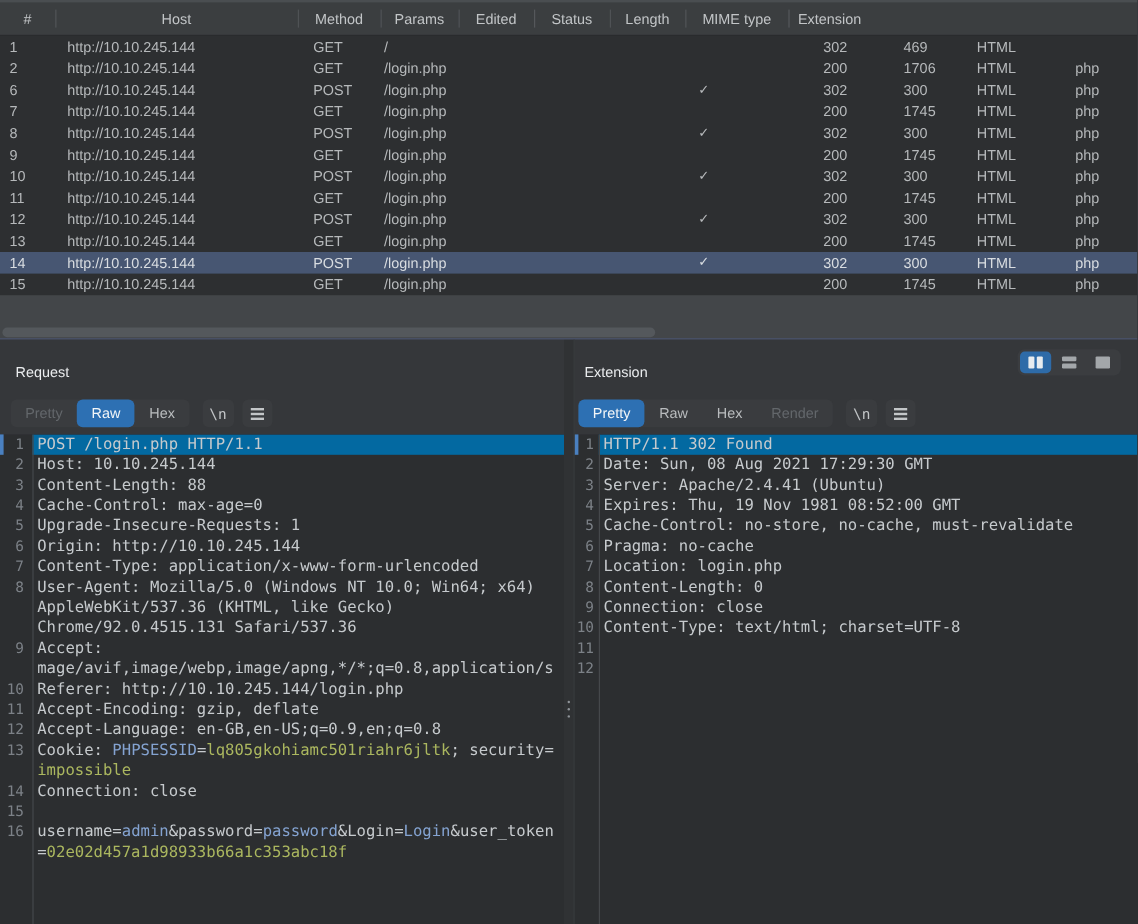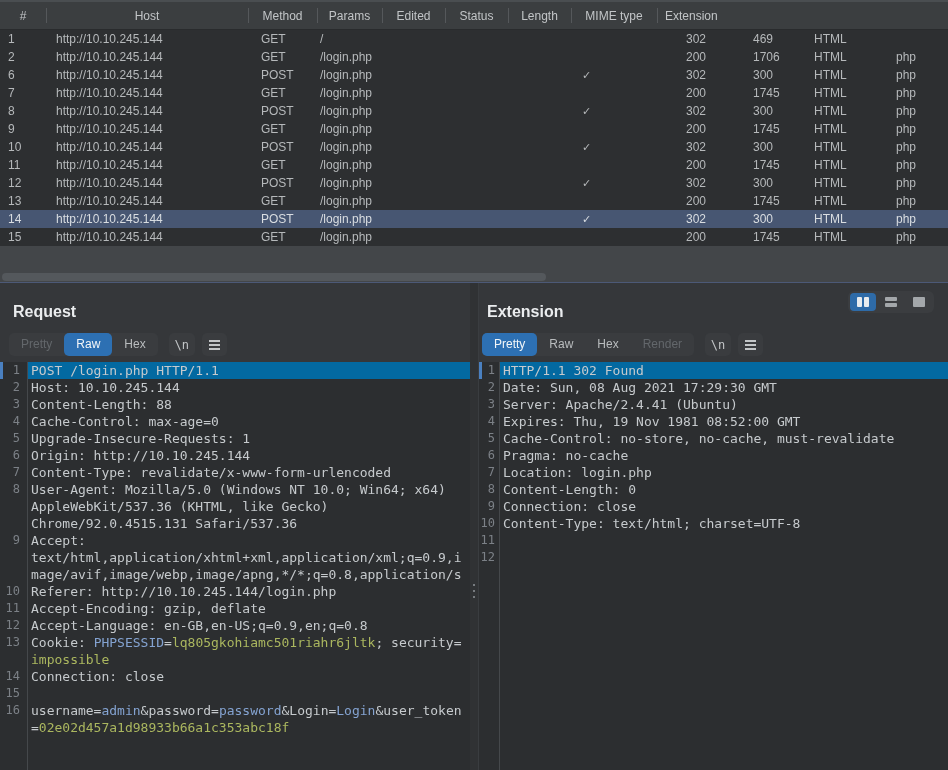--- a/index.html
+++ b/index.html
@@ -30,21 +30,21 @@
   .split-dots{position:absolute;left:482px;top:285px;display:flex;gap:4px;}
   .split-dots i{width:3px;height:3px;border-radius:50%;background:#9ea3a7;}
 
   
   .panel{position:absolute;top:283px;bottom:0;background:#35373a;}
   .request-panel{left:0;width:470px;}
   .response-panel{left:479px;width:469px;}
   .v-divider{position:absolute;left:470px;top:283px;width:9px;bottom:0;background:#303234;border-right:1px solid #3a3d40;box-sizing:border-box;}
   .vscroll-dots{position:absolute;left:3px;top:301px;display:flex;flex-direction:column;gap:4px;}
   .vscroll-dots i{width:2px;height:2px;border-radius:50%;background:#8f9499;}
-  .panel-title{position:absolute;top:20px;font-size:16px;font-weight:bold;color:#eaecee;}
+  .panel-title{position:absolute;top:20px;font-size:12px;font-weight:normal;color:#eaecee;}
   .request-panel .panel-title{left:13px;}
   .response-panel .panel-title{left:8px;}
   .tabbar{position:absolute;top:50px;display:flex;align-items:center;height:23px;}
   .request-panel .tabbar{left:9px;}
   .response-panel .tabbar{left:3px;}
   .tabgroup{display:flex;background:#3a3c3f;border-radius:5px;height:23px;}
   .tab{padding:0 12px;line-height:23px;font-size:12px;color:#b9bcbe;border-radius:5px;white-space:pre;}
   .tab.selected{background:#2d70b3;color:#f3f6f8;}
   .tab.disabled{color:#63676b;}
   .btn{height:23px;border-radius:5px;background:#3a3c3f;display:flex;align-items:center;justify-content:center;box-sizing:border-box;}
@@ -268,26 +268,25 @@
       </div>
     </div>
     <div class="editor">
       <div class="gutter-line"></div>
     <div class="eline"><span class="lnum">1</span><span class="ltext hl"><span class="seg-d">POST /login.php HTTP/1.1</span></span></div>
         <div class="eline"><span class="lnum">2</span><span class="ltext"><span class="seg-d">Host: 10.10.245.144</span></span></div>
         <div class="eline"><span class="lnum">3</span><span class="ltext"><span class="seg-d">Content-Length: 88</span></span></div>
         <div class="eline"><span class="lnum">4</span><span class="ltext"><span class="seg-d">Cache-Control: max-age=0</span></span></div>
         <div class="eline"><span class="lnum">5</span><span class="ltext"><span class="seg-d">Upgrade-Insecure-Requests: 1</span></span></div>
         <div class="eline"><span class="lnum">6</span><span class="ltext"><span class="seg-d">Origin: http://10.10.245.144</span></span></div>
-        <div class="eline"><span class="lnum">7</span><span class="ltext"><span class="seg-d">Content-Type: revalidate/x-www-form-urlencoded</span></span></div>
+        <div class="eline"><span class="lnum">7</span><span class="ltext"><span class="seg-d">Content-Type: application/x-www-form-urlencoded</span></span></div>
         <div class="eline"><span class="lnum">8</span><span class="ltext"><span class="seg-d">User-Agent: Mozilla/5.0 (Windows NT 10.0; Win64; x64)</span></span></div>
         <div class="eline"><span class="lnum"></span><span class="ltext"><span class="seg-d">AppleWebKit/537.36 (KHTML, like Gecko)</span></span></div>
         <div class="eline"><span class="lnum"></span><span class="ltext"><span class="seg-d">Chrome/92.0.4515.131 Safari/537.36</span></span></div>
         <div class="eline"><span class="lnum">9</span><span class="ltext"><span class="seg-d">Accept:</span></span></div>
-        <div class="eline"><span class="lnum"></span><span class="ltext"><span class="seg-d">text/html,application/xhtml+xml,application/xml;q=0.9,i</span></span></div>
         <div class="eline"><span class="lnum"></span><span class="ltext"><span class="seg-d">mage/avif,image/webp,image/apng,*/*;q=0.8,application/s</span></span></div>
         <div class="eline"><span class="lnum">10</span><span class="ltext"><span class="seg-d">Referer: http://10.10.245.144/login.php</span></span></div>
         <div class="eline"><span class="lnum">11</span><span class="ltext"><span class="seg-d">Accept-Encoding: gzip, deflate</span></span></div>
         <div class="eline"><span class="lnum">12</span><span class="ltext"><span class="seg-d">Accept-Language: en-GB,en-US;q=0.9,en;q=0.8</span></span></div>
         <div class="eline"><span class="lnum">13</span><span class="ltext"><span class="seg-d">Cookie: </span><span class="seg-b">PHPSESSID</span><span class="seg-d">=</span><span class="seg-o">lq805gkohiamc501riahr6jltk</span><span class="seg-d">; security=</span></span></div>
         <div class="eline"><span class="lnum"></span><span class="ltext"><span class="seg-o">impossible</span></span></div>
         <div class="eline"><span class="lnum">14</span><span class="ltext"><span class="seg-d">Connection: close</span></span></div>
         <div class="eline"><span class="lnum">15</span><span class="ltext"></span></div>
         <div class="eline"><span class="lnum">16</span><span class="ltext"><span class="seg-d">username=</span><span class="seg-b">admin</span><span class="seg-d">&amp;password=</span><span class="seg-b">password</span><span class="seg-d">&amp;Login=</span><span class="seg-b">Login</span><span class="seg-d">&amp;user_token</span></span></div>
         <div class="eline"><span class="lnum"></span><span class="ltext"><span class="seg-d">=</span><span class="seg-o">02e02d457a1d98933b66a1c353abc18f</span></span></div>

